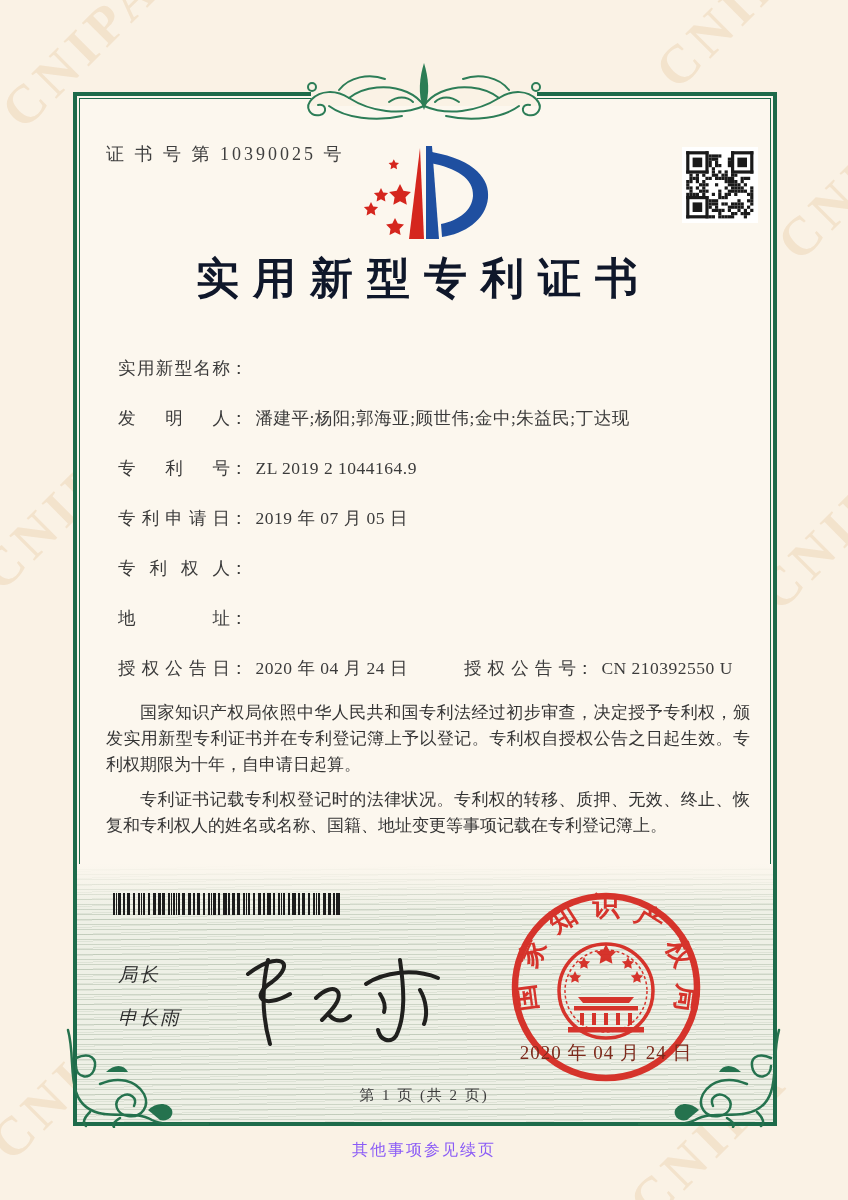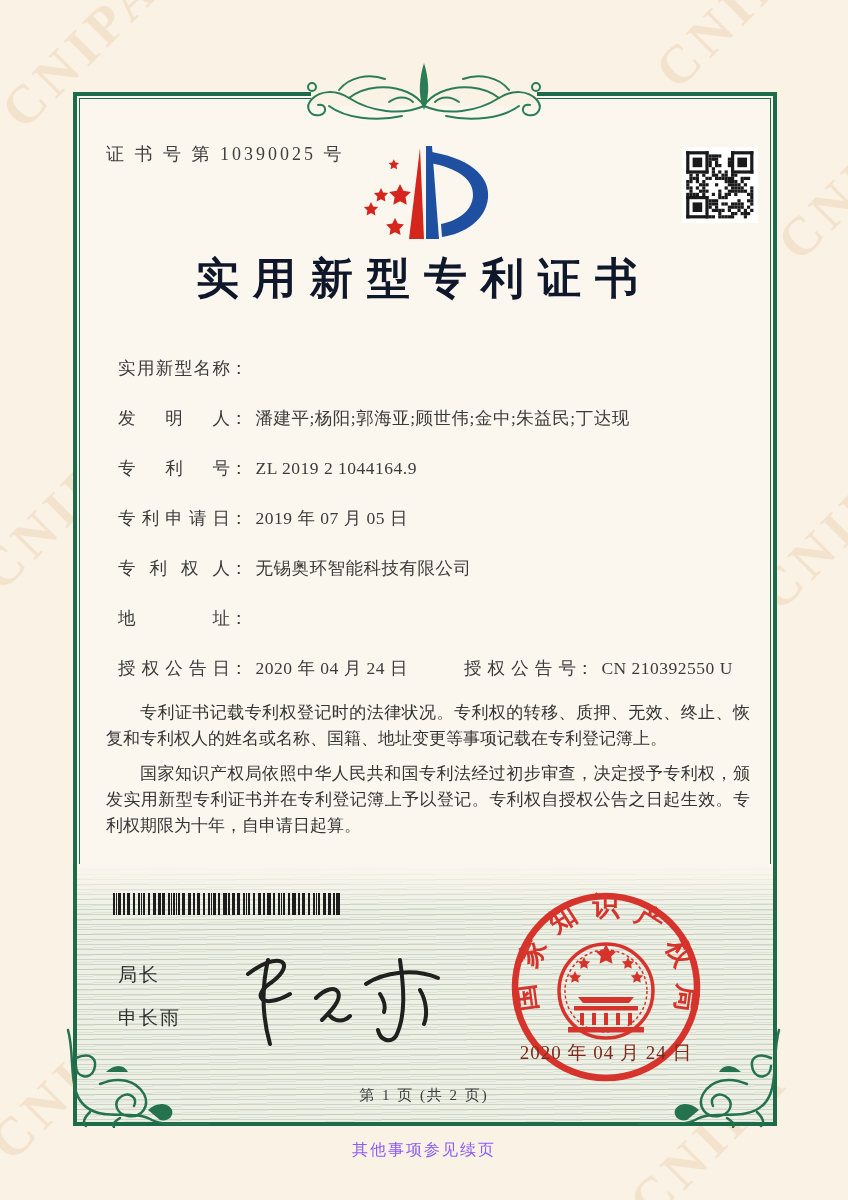--- a/index.html
+++ b/index.html
@@ -67,21 +67,21 @@
   .body-text p{margin:0 0 9px 0;text-indent:2em;text-align:justify;}
   
   .barcode{
     position:absolute;left:113px;top:893px;width:228px;height:22px;
     background-color:transparent;
     background-image:
       repeating-linear-gradient(90deg,#1c1c1c 0 2px,transparent 2px 5px),
       repeating-linear-gradient(90deg,#1c1c1c 0 1px,transparent 1px 7px),
       repeating-linear-gradient(90deg,transparent 0 3px,#1c1c1c 3px 4px,transparent 4px 11px);
   }
-  .director{position:absolute;left:118px;top:962px;font-size:19px;color:#2e2e2e;letter-spacing:2px;}
+  .director{position:absolute;left:118px;top:962px;font-size:19px;color:#2e2e2e;letter-spacing:2px;font-style:italic;}
   .director .name{margin-top:17px;}
   .signature{position:absolute;left:232px;top:932px;}
   .seal{position:absolute;left:508px;top:889px;}
   .seal-date{
     position:absolute;left:498px;top:1040px;width:216px;text-align:center;
     font-size:19px;letter-spacing:1px;color:#7d2a1c;z-index:5;
   }
   .page-footer{
     position:absolute;left:0;right:0;top:1086px;text-align:center;
     font-size:15px;letter-spacing:2px;color:#3c3c3c;
@@ -353,43 +353,42 @@
       <span class="field-value">ZL 2019 2 1044164.9</span>
   </div>
   <div class="field-row">
     <span class="field-label">专利申请日</span>
       <span class="field-colon">：</span>
       <span class="field-value">2019 年 07 月 05 日</span>
   </div>
   <div class="field-row">
     <span class="field-label">专利权人</span>
       <span class="field-colon">：</span>
-      <span class="field-value">无锡奥环智能科技有限公司</span>
   </div>
   <div class="field-row">
     <span class="field-label">地址</span>
       <span class="field-colon">：</span>
   </div>
   <div class="field-row double">
     <span class="field">
       <span class="field-label">授权公告日</span>
         <span class="field-colon">：</span>
         <span class="field-value">2020 年 04 月 24 日</span>
     </span>
     <span class="field second">
       <span class="field-label">授权公告号</span>
         <span class="field-colon">：</span>
         <span class="field-value">CN 210392550 U</span>
     </span>
   </div>
 </div>
 
 <div class="body-text">
+  <p>国家知识产权局依照中华人民共和国专利法经过初步审查，决定授予专利权，颁发实用新型专利证书并在专利登记簿上予以登记。专利权自授权公告之日起生效。专利权期限为十年，自申请日起算。</p>
   <p>专利证书记载专利权登记时的法律状况。专利权的转移、质押、无效、终止、恢复和专利权人的姓名或名称、国籍、地址变更等事项记载在专利登记簿上。</p>
-  <p>国家知识产权局依照中华人民共和国专利法经过初步审查，决定授予专利权，颁发实用新型专利证书并在专利登记簿上予以登记。专利权自授权公告之日起生效。专利权期限为十年，自申请日起算。</p>
 </div>
 
 <div class="barcode"></div>
 
 <div class="director">
   <div>局长</div>
   <div class="name">申长雨</div>
 </div>
 
 <svg class="signature" width="220" height="115" viewBox="0 0 220 115">

